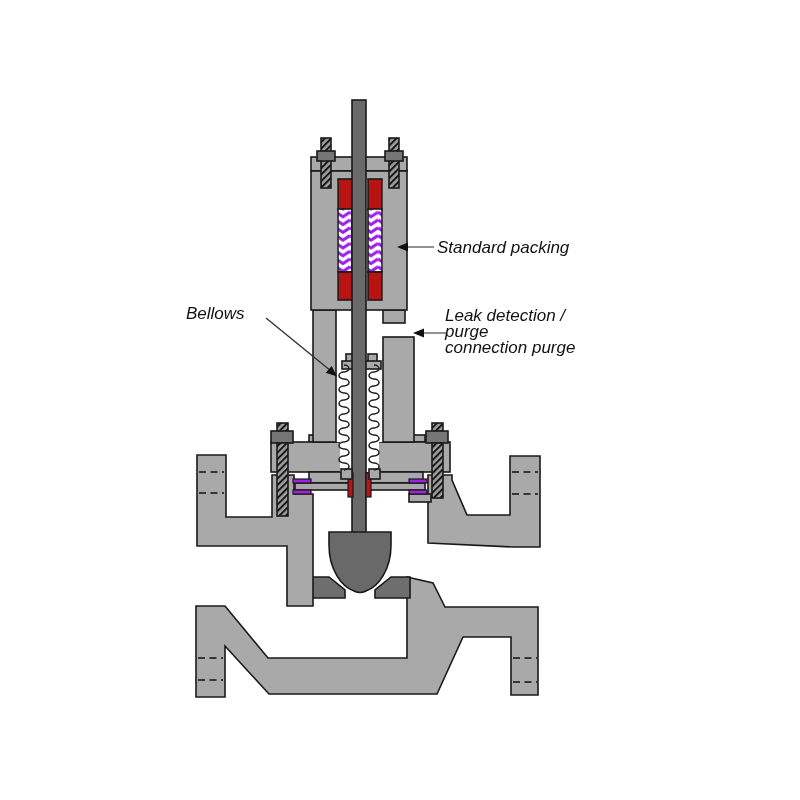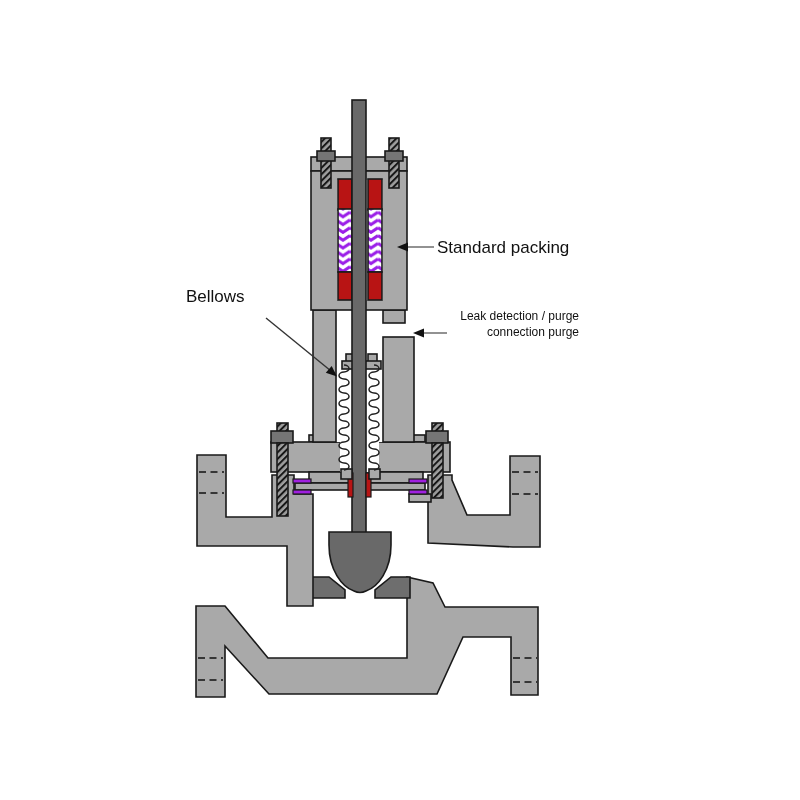--- a/index.html
+++ b/index.html
@@ -1,21 +1,21 @@
 <!DOCTYPE html>
 <html style="--background: #ffffff; --body: #a9a9a9; --dark_metal: #696969; --seat: #6e6e6e; --nut: #757575; --packing_red: #b81414; --packing_purple: #9b1fe8; --gasket_purple: #a020e0; --outline: #1a1a1a; --label_text: #111111; --leader: #777777; --arrowhead: #111111; --hatch_bg: #9e9e9e; --chamber_white: #ffffff;"><head>
 <meta charset="utf-8">
 <style>
   html,body{margin:0;padding:0;background:#fff;}
   #stage{position:relative;width:800px;height:800px;background:var(--background,#fff);
          font-family:"Liberation Sans", sans-serif;overflow:hidden;}
   #drawing{position:absolute;left:0;top:0;}
-  .lbl{position:absolute;color:var(--label_text,#111);white-space:nowrap;}
+  .lbl{position:absolute;color:var(--label_text,#111);white-space:nowrap;font-style:italic;}
   .lbl-big{font-size:17px;}
-  .lbl-small{font-size:12px;line-height:16px;text-align:right;white-space:normal;}
+  .lbl-small{font-size:17px;line-height:16px;text-align:left;white-space:normal;}
 </style>
 </head>
 <body>
 
 <div id="stage">
 
 <svg id="drawing" width="800" height="800" viewBox="0 0 800 800">
   <defs>
     <pattern id="hatch" width="4.6" height="4.6" patternUnits="userSpaceOnUse" patternTransform="rotate(45)">
       <rect width="4.6" height="4.6" fill="var(--hatch_bg)"></rect>
@@ -120,21 +120,21 @@
     <polygon points="397,247 408,242.5 408,251.5" fill="var(--arrowhead)"></polygon>
 
     <line x1="421" y1="333" x2="447" y2="333" stroke="var(--leader)" stroke-width="1.6"></line>
     <polygon points="413,333 424,328.5 424,337.5" fill="var(--arrowhead)"></polygon>
 
     <line x1="266" y1="318" x2="331" y2="371" stroke="#333" stroke-width="1.4"></line>
     <polygon points="337,376.5 325.8,372.7 331.7,365.9" fill="var(--arrowhead)"></polygon>
   </g>
 </svg>
 
-<div class="lbl lbl-big" style="left:186px;top:287px;">Bellows</div>
+<div class="lbl lbl-big" style="left:186px;top:304px;">Bellows</div>
 
 <div class="lbl lbl-big" style="left:437px;top:238px;">Standard packing</div>
 
 <div class="lbl lbl-small" style="left:445px;top:308px;width:134px;">
   <div>Leak detection / purge</div>
   <div>connection purge</div>
 </div>
 
 </div>
 

